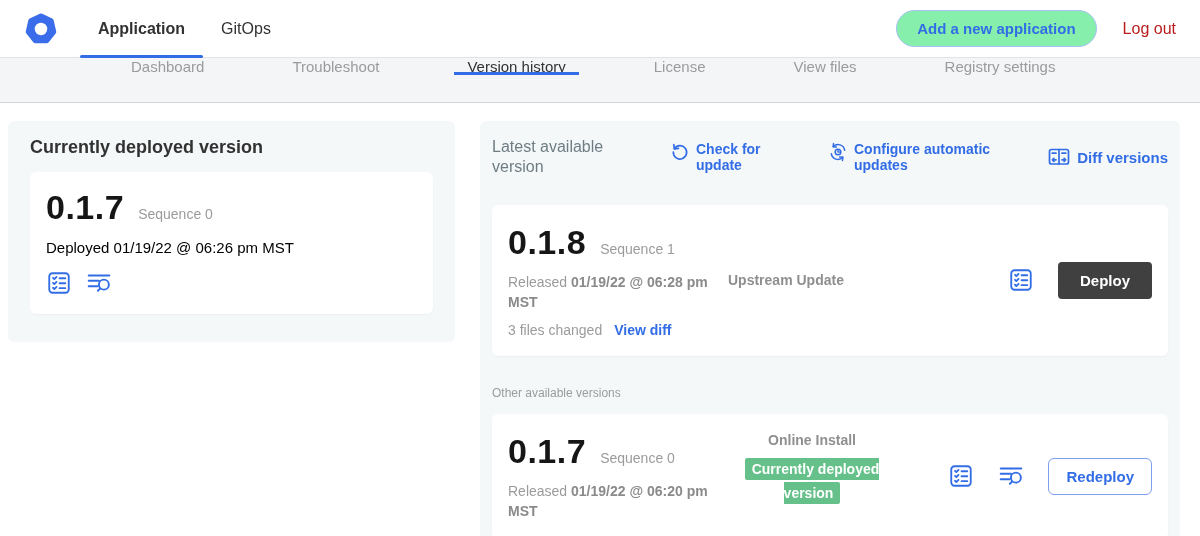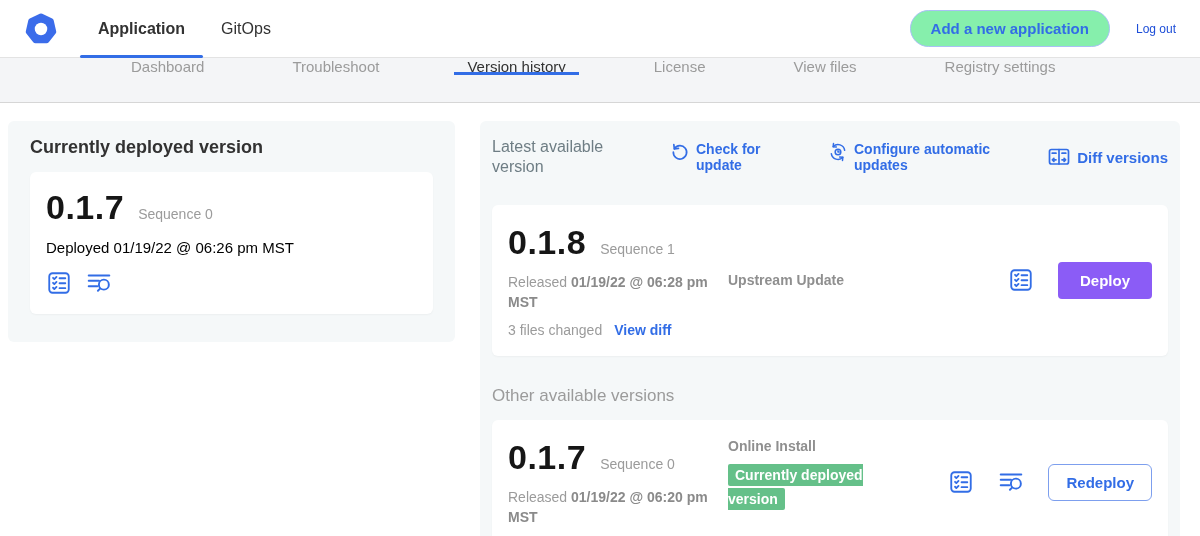--- a/index.html
+++ b/index.html
@@ -13,21 +13,21 @@
   .top-tabs { display:flex; align-items:stretch; }
   .top-tab { display:flex; align-items:center; padding:0 18px; font-size:16px;
     color:#323232; cursor:pointer; position:relative; font-weight:500; }
   .top-tab.active { font-weight:700; }
   .top-tab.active::after { content:""; position:absolute; left:0; right:0; bottom:-1px;
     height:3px; background:#326DE6; border-radius:2px; }
   .topbar-right { margin-left:auto; display:flex; align-items:center; gap:26px; }
   .add-app-btn { border:1px solid #a9c0f5; background:#86efac; color:#326DE6;
     font-weight:700; font-size:15px; padding:9px 20px; border-radius:20px; cursor:pointer;
     font-family:inherit; }
-  .logout { font-size:12px; color:#1d4ed8; cursor:pointer; }
+  .logout { font-size:16px; color:#b91c1c; cursor:pointer; }
 
   
   .subnav { height:45px; background:#f4f5f7; border-bottom:1px solid #d6d6d6;
     display:flex; align-items:flex-start; padding-left:118px; }
   .subnav-item { display:flex; align-items:center; padding:0 13px; margin-right:62px;
     font-size:15px; color:#9b9b9b; cursor:pointer; position:relative; }
   .subnav-item.active { color:#323232; font-weight:500; }
   .subnav-item.active::after { content:""; position:absolute; left:0; right:0; bottom:0;
     height:3px; background:#326DE6; }
 
@@ -57,30 +57,30 @@
   .act-diff { margin-left:auto; align-items:center; }
   .act-diff svg { width:24px; height:24px; }
   .act-diff .txt { font-size:15px; line-height:1; }
 
   .version-card { margin-top:28px; padding:18px 16px; display:flex; align-items:flex-start; }
   .vc-left { width:212px; }
   .released { font-size:14px; color:#9b9b9b; margin-top:10px; line-height:1.45; width:200px; }
   .released b { color:#8a8a8a; font-weight:700; }
   .files-row { margin-top:9px; font-size:14px; color:#9b9b9b; display:flex; gap:12px; align-items:center; }
   .view-diff { color:#326DE6; font-weight:700; cursor:pointer; }
-  .vc-mid { margin-left:8px; }
+  .vc-mid { margin-left:8px;text-align:center; }
   .source-label { font-size:14px; font-weight:700; color:#8f8f8f; }
   .vc-mid.centered { align-self:center; }
   .vc-right { margin-left:auto; display:flex; align-items:center; gap:24px; align-self:center; }
-  .deploy-btn { background:#8b5cf6; color:#fff; border:none; font-weight:700; font-size:15px;
+  .deploy-btn { background:#404040; color:#fff; border:none; font-weight:700; font-size:15px;
     padding:10px 22px; border-radius:4px; cursor:pointer; font-family:inherit; }
   .redeploy-btn { background:#fff; color:#326DE6; border:1px solid #7d9fee; font-weight:700;
     font-size:15px; padding:9px 17px; border-radius:6px; cursor:pointer; font-family:inherit; }
 
-  .other-title { margin-top:30px; font-size:17px; color:#9b9b9b; }
+  .other-title { margin-top:30px; font-size:12px; color:#9b9b9b; }
   .other-card { margin-top:14px; }
   .badge-wrap { width:168px; margin-top:9px; line-height:1.55; }
   .deployed-badge { background:#65c089; color:#fff; font-size:14px; font-weight:700;
     padding:3px 7px; border-radius:2px; }
 </style>
 </head>
 <body>
 
 <header class="topbar">
   <div class="logo-wrap">

